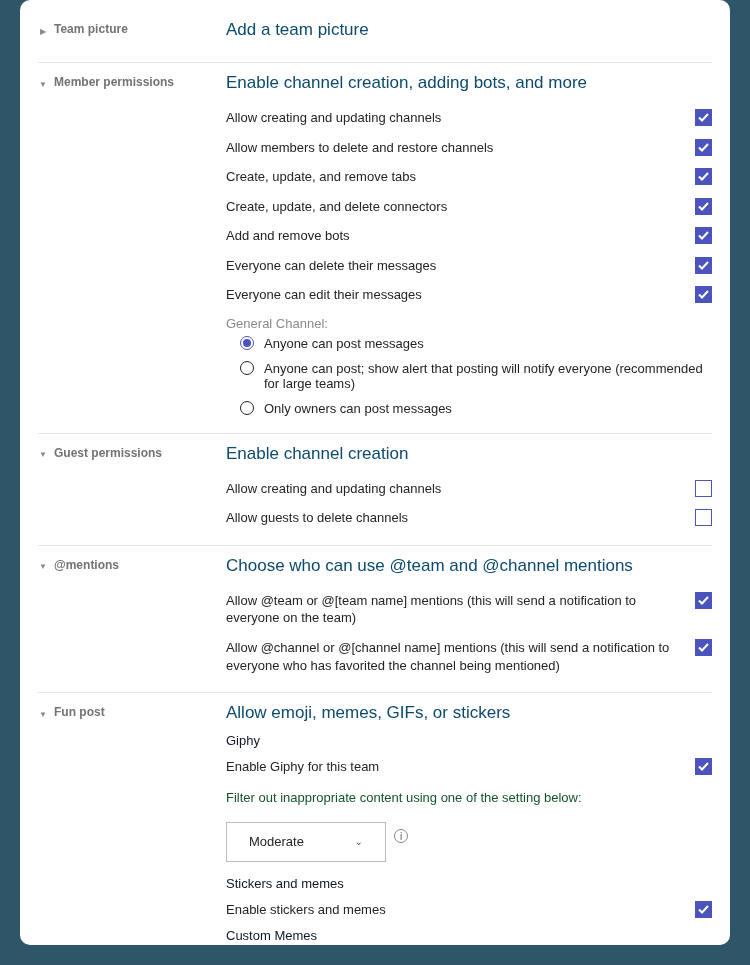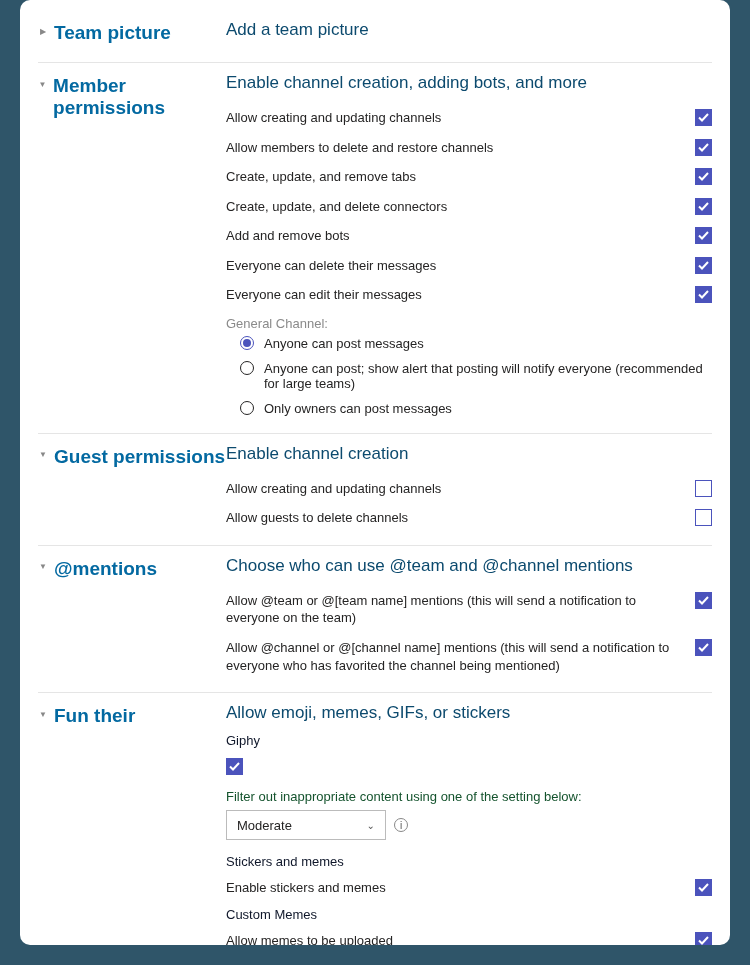--- a/index.html
+++ b/index.html
@@ -38,22 +38,22 @@
     height: 10px;
     display: inline-flex;
     align-items: center;
     justify-content: center;
     color: #888;
     font-size: 8px;
     margin-top: 4px;
   }
   .section-title {
     font-weight: 600;
-    font-size: 19px;
-    color: #0369a1;
+    font-size: 12px;
+    color: #737373;
   }
   .section-body {
     flex: 1;
     min-width: 0;
   }
   .section-desc {
     color: #0c4a6e;
     font-size: 17px;
     margin-bottom: 10px;
   }
@@ -123,29 +123,30 @@
     color: #252424;
   }
   .select-wrap {
     display: flex;
     align-items: center;
     gap: 8px;
     margin: 6px 0 14px 0;
   }
   .select {
     width: 160px;
-    height: 30px;
+    height: 40px;
     border: 1px solid #bbb;
     background: #fff;
     display: flex;
     align-items: center;
     justify-content: space-between;
-    padding: 0 10px;
+    padding: 0 22px;
     font-size: 13px;
     color: #252424;
+    margin-top: 11px;
   }
   .select .chev {
     font-size: 10px;
     color: #555;
   }
   .info-icon {
     width: 14px;
     height: 14px;
     border: 1px solid #888;
     border-radius: 50%;
@@ -308,27 +309,28 @@
               </svg>
             </span>
           </div>
         </div>
     </div>
   </div>
 
   <div class="section">
     <div class="section-header">
       <span class="caret">▼</span>
-      <span class="section-title">Fun their</span>
+      <span class="section-title">Fun post</span>
     </div>
     <div class="section-body">
       <div class="section-desc">Allow emoji, memes, GIFs, or stickers</div>
 
       <div class="subsection-label">Giphy</div>
       <div class="row">
+        <span class="row-label">Enable Giphy for this team</span>
         <span class="checkbox checked">
             <svg width="11" height="9" viewBox="0 0 11 9">
               <path d="M1 4.5 L4 7.5 L10 1" stroke="#fff" stroke-width="2" fill="none"></path>
             </svg>
           </span>
       </div>
 
       <div class="filter-label">Filter out inappropriate content using one of the setting below:</div>
       <div class="select-wrap">
         <div class="select">

